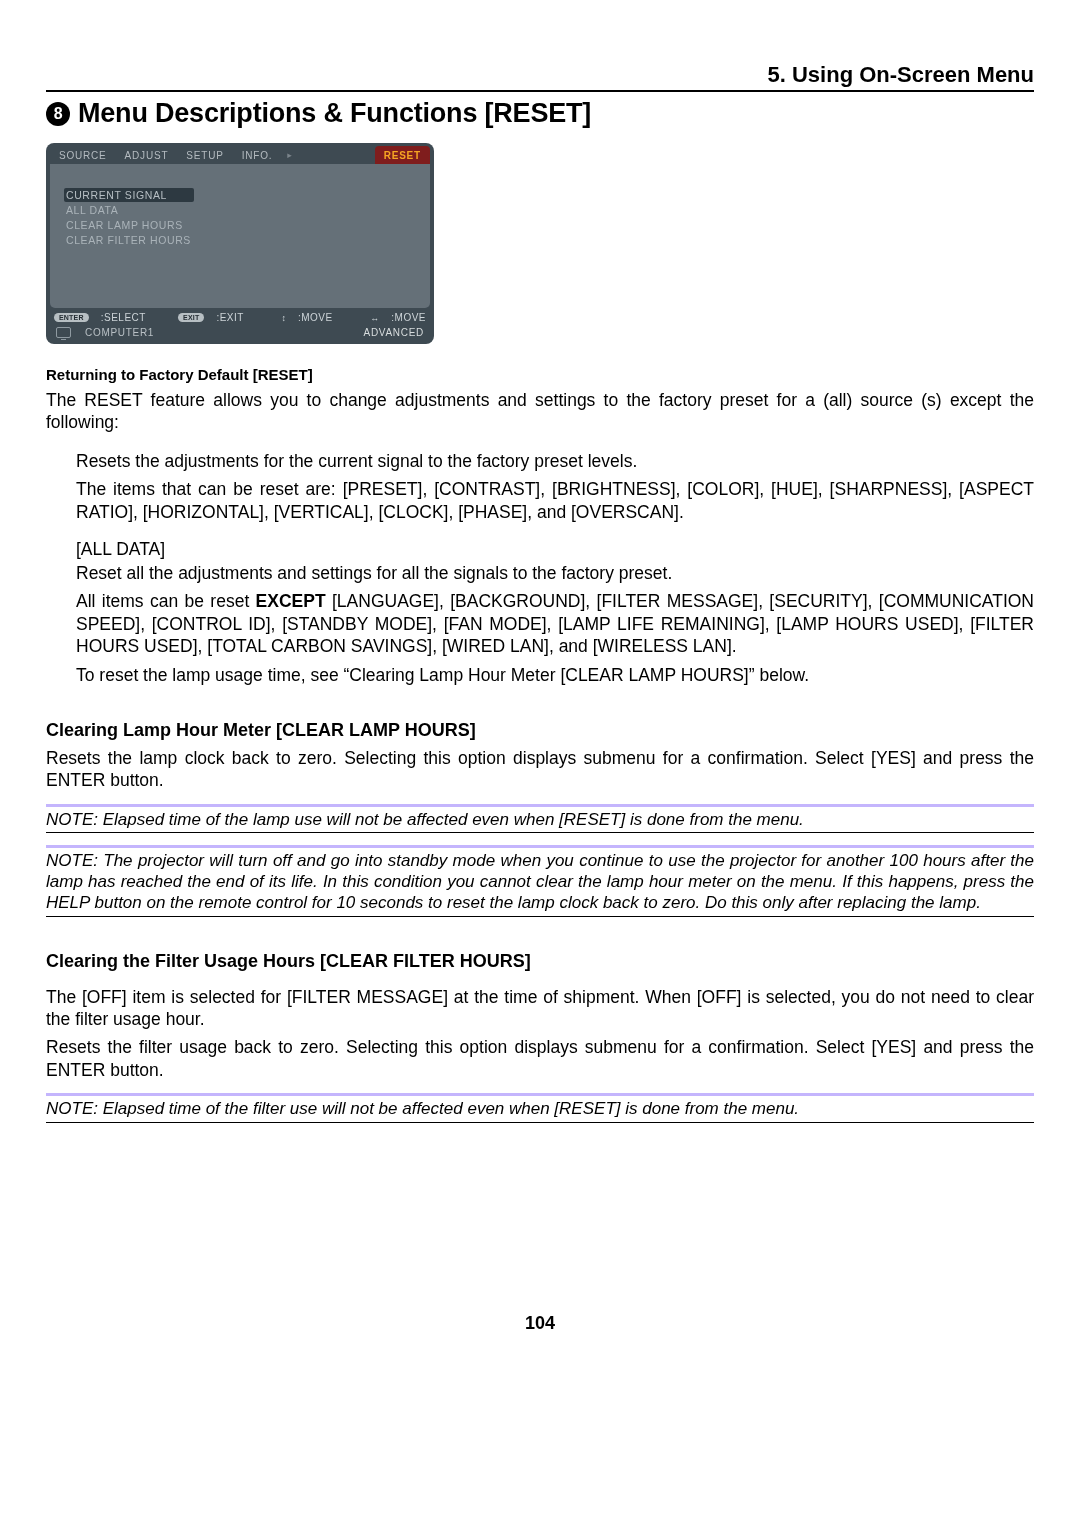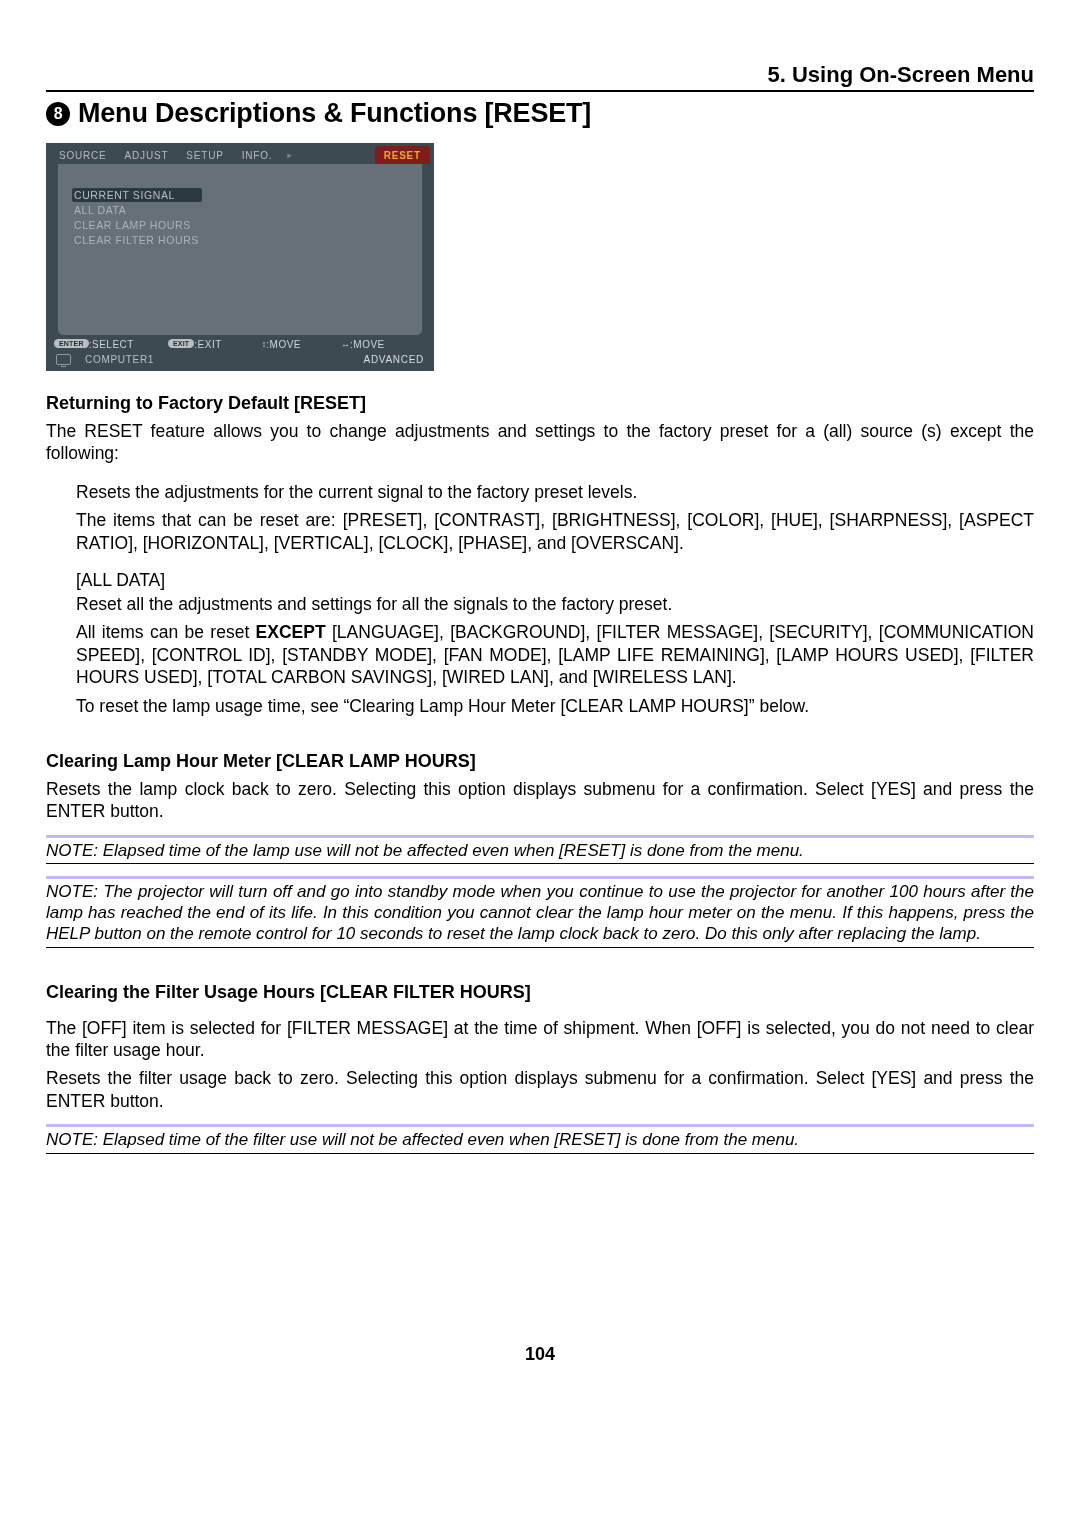--- a/index.html
+++ b/index.html
@@ -39,21 +39,21 @@
     color: #fff;
     align-items: center;
     justify-content: center;
     font-size: 16px;
     font-weight: bold;
     flex-shrink: 0;
   }
   .osd {
     width: 388px;
     background: #3e4a52;
-    border-radius: 0;
+    border-radius: 8px;
     font-family: Arial, sans-serif;
     font-size: 10px;
     color: #9aa4ab;
     margin-bottom: 22px;
     overflow: hidden;
     padding-bottom: 2px;
   }
   .osd-tabs {
     display: flex;
     padding: 3px 4px 0 4px;
@@ -66,23 +66,23 @@
     border-radius: 4px 4px 0 0;
   }
   .osd-tab.active {
     background: #7f1d1d;
     color: #f6a623;
     font-weight: bold;
   }
   .osd-triangle { font-size: 9px; color: #7b858c; padding: 4px 6px; }
   .osd-body {
     background: #657078;
-    margin: 0 12px;
+    margin: 0 4px;
     border-radius: 0 0 5px 5px;
-    height: 171px;
+    height: 144px;
     padding: 24px 8px 8px 14px;
   }
   .osd-item {
     background: transparent;
     color: #aab3b9;
     font-size: 10.5px;
     padding: 1px 2px;
     letter-spacing: 0.6px;
     margin-bottom: 1px;
   }
@@ -102,39 +102,39 @@
     display: inline-block;
     background: #b7bfc3;
     color: #242d33;
     border-radius: 6px;
     font-size: 7px;
     font-weight: bold;
     padding: 1px 5px;
     letter-spacing: 0.2px;
   }
   .hint-lbl { color: #cdd4d8; font-size: 10px; letter-spacing: 0.5px; }
-  .hint-group { display: flex; align-items: flex-start; gap: 0; }
+  .hint-group { display: flex; align-items: center; gap: 12px; }
   .arrow-ud, .arrow-lr { color: #cdd4d8; font-size: 9px; }
   .osd-footer {
     display: flex;
     justify-content: space-between;
     align-items: center;
     padding: 2px 10px 4px 10px;
   }
   .footer-left { display: flex; align-items: center; gap: 14px; }
   .monitor-icon {
     width: 15px; height: 11px; border: 1.5px solid #8f9aa1; border-radius: 2px; position: relative;
   }
   .monitor-icon::after { content: ''; position: absolute; bottom: -3px; left: 4px; width: 5px; height: 1.5px; background: #8f9aa1; }
   .footer-lbl { color: #b9c0c5; font-size: 10px; letter-spacing: 0.7px; }
   .footer-right { color: #d8ddde; font-size: 10px; letter-spacing: 0.7px; }
 
   .body-h1 {
     font-weight: 900;
-    font-size: 18px;
+    font-size: 15px;
     margin-top: 6px;
     margin-bottom: 6px;
   }
   .body-h2 {
     font-weight: bold;
     font-size: 18px;
     margin-top: 34px;
     margin-bottom: 6px;
   }
   p.body {

